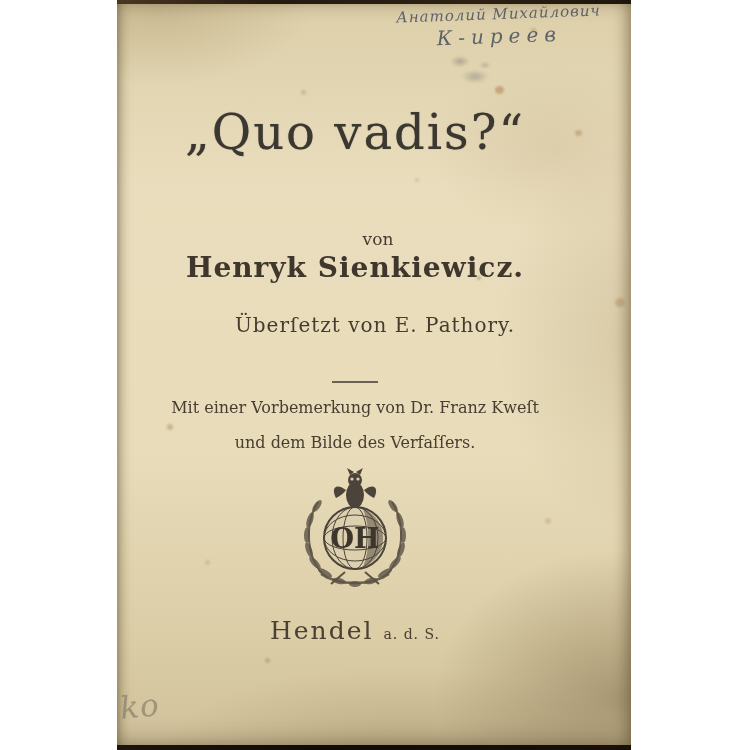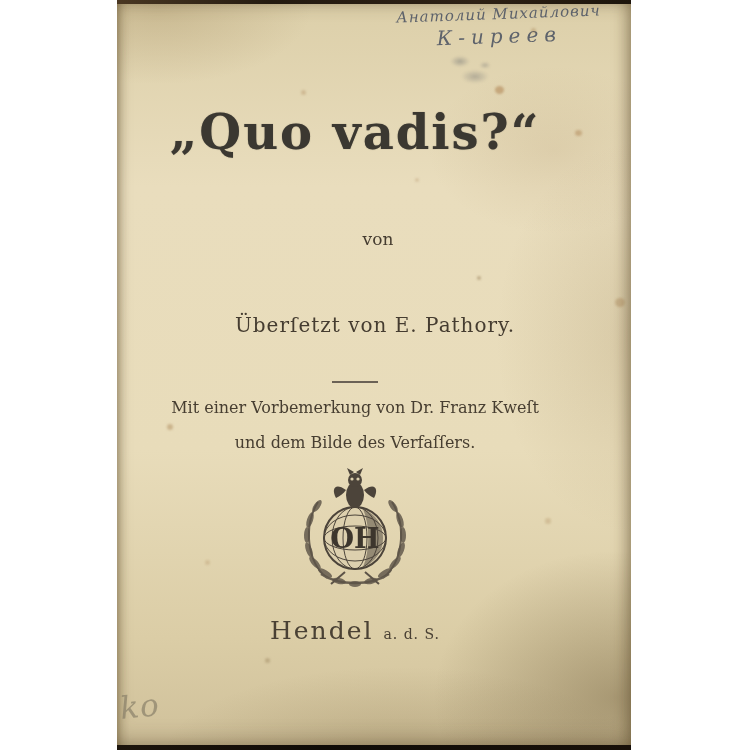--- a/index.html
+++ b/index.html
@@ -22,21 +22,21 @@
       inset 0 10px 18px -8px rgba(90,70,40,.45),
       inset 0 -14px 22px -8px rgba(70,55,30,.45);
   }
   .edge-band-top{position:absolute;left:0;top:0;width:100%;height:4px;
     background:linear-gradient(90deg,#4a3722,#241a10 30%,#2e2114 70%,#1d150c);}
   .edge-band-bottom{position:absolute;left:0;bottom:0;width:100%;height:5px;
     background:linear-gradient(90deg,#1c140c,#0f0b07 40%,#181009);}
 
   
   .cline{position:absolute;left:0;right:38px;text-align:center;color:#3e362b;}
-  .book-title{top:104px;font-size:48px;font-weight:bold;color:#3b3831;
+  .book-title{top:104px;font-size:48px;font-weight:normal;color:#3b3831;
     letter-spacing:2px;text-shadow:0 0 1px rgba(59,56,49,.5);}
   .subtitle{top:184px;font-size:23px;letter-spacing:3px;color:#453c30;}
   .byline{top:229px;font-size:17px;color:#453c30;margin-left:46px;}
   .author{top:251px;font-size:28px;font-weight:bold;color:#3f372c;letter-spacing:1px;}
   .translator{top:313px;font-size:20px;letter-spacing:1px;color:#453c30;padding-left:40px;}
   .divider-line{top:368px;}
   .divider-line span{display:inline-block;width:46px;height:2px;background:#6b6256;}
   .note1{top:398px;font-size:16px;color:#473e31;}
   .note2{top:433px;font-size:16px;color:#473e31;}
   .emblem-line{top:464px;}
@@ -86,20 +86,21 @@
     <div class="owner-line1">Анатолий Михайлович</div>
     <div class="owner-line2">К-иреев</div>
   </div>
   <div class="ink-smudge"></div>
 
   <div class="cline book-title">„Quo vadis?“</div>
 
 
   <div class="cline byline">von</div>
 
+  <div class="cline author">Henryk Sienkiewicz.</div>
 
   <div class="cline translator">Überſetzt von E. Pathory.</div>
 
   <div class="cline divider-line"><span></span></div>
 
   <div class="cline note1">Mit einer Vorbemerkung von Dr. Franz Kweſt</div>
   <div class="cline note2">und dem Bilde des Verfaſſers.</div>
 
   <div class="cline emblem-line">
     <svg width="116" height="128" viewBox="0 0 116 128">

